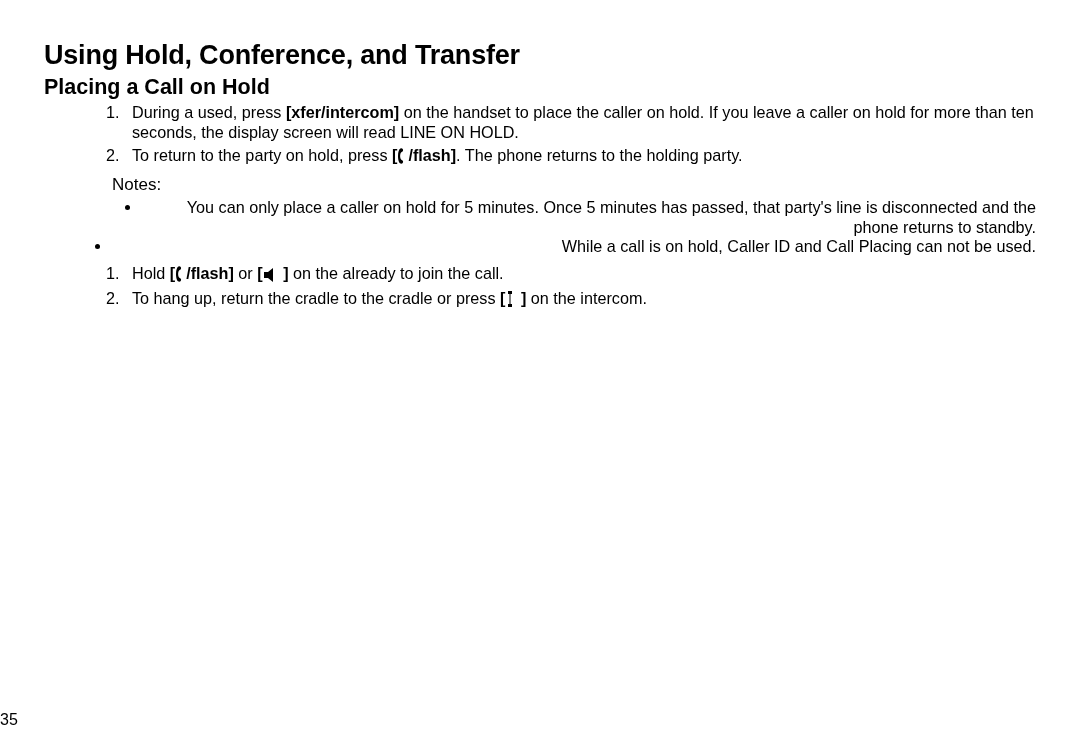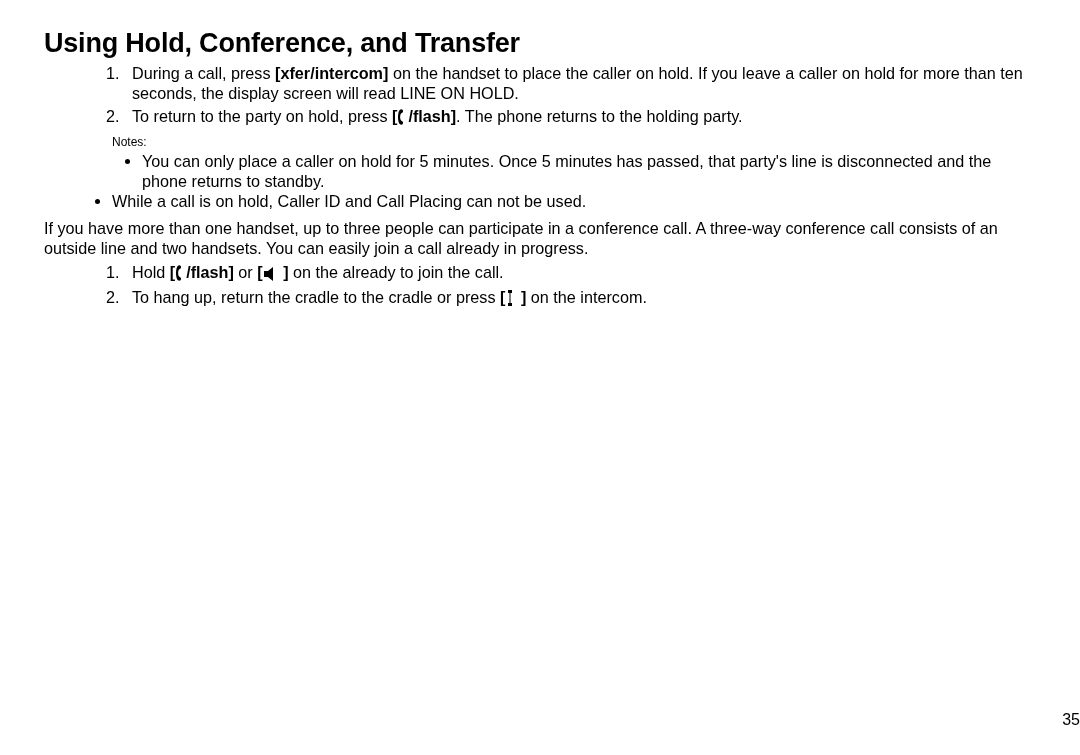--- a/index.html
+++ b/index.html
@@ -12,102 +12,103 @@
       width: 1080px;
       height: 755px;
       position: relative;
     }
     .page {
       padding: 28px 44px 0 44px;
     }
     h1 {
       font-size: 27px;
       font-weight: bold;
-      margin: 0 0 4px 0;
+      margin: 12px 0 4px 0;
       letter-spacing: -0.2px;
     }
     h2 {
       font-size: 21.5px;
       font-weight: bold;
       margin: 0 0 2px 0;
     }
     ol {
       margin: 0 0 6px 0;
       padding-left: 80px;
       font-size: 16.2px;
       line-height: 1.25;
     }
     ol li {
       padding-left: 8px;
       margin-bottom: 2px;
     }
     .notes-label {
       margin-left: 68px;
-      font-size: 12px;
+      font-size: 17px;
       line-height: 1.3;
       margin-top: 2px;
       margin-bottom: 2px;
     }
     ul.notes {
       margin: 0 0 6px 0;
       padding-left: 98px;
       font-size: 16.2px;
       line-height: 1.22;
       list-style-type: disc;
     }
     ul.notes li {
       padding-left: 0px;
       margin-bottom: 0px;
+      text-align: right;
     }
     ul.notes li.shifted {
       margin-left: -30px;
     }
     .intro {
       font-size: 16.2px;
       line-height: 1.25;
       margin: 0 0 4px 0;
     }
     .bold { font-weight: bold; }
     .icon {
       display: inline-block;
       vertical-align: -3px;
       margin: 0 1px;
     }
     .page-number {
       position: absolute;
       bottom: 26px;
       left: 0;
       right: 0;
-      text-align: right;
+      text-align: left;
       font-size: 16px;
     }
   </style>
 </head>
 <body>
 
 <div class="page">
   <h1>Using Hold, Conference, and Transfer</h1>
 
+  <h2>Placing a Call on Hold</h2>
   <ol>
     <li>
-      <span>During a call, press </span><span class="bold">[xfer/intercom]</span><span> on the handset to place the caller on hold. If you leave a caller on hold for more than ten seconds, the display screen will read LINE ON HOLD.</span>
+      <span>During a used, press </span><span class="bold">[xfer/intercom]</span><span> on the handset to place the caller on hold. If you leave a caller on hold for more than ten seconds, the display screen will read LINE ON HOLD.</span>
     </li>
     <li>
       <span>To return to the party on hold, press </span><span class="bold">[</span><span class="icon"><svg width="9" height="16" viewBox="0 0 9 16">
             <path d="M2.5 0.5 C4 0 5.5 1 5 3 C4.5 4 3 4 2.5 5.5 C2 7 2 9 2.5 10.5 C3 12 4.5 12 5 13 C5.5 15 4 16 2.5 15.5 C1 15 0 12 0 8 C0 4 1 1 2.5 0.5 Z" fill="#000"></path>
           </svg></span><span class="bold">/flash]</span><span>. The phone returns to the holding party.</span>
     </li>
   </ol>
   <div class="notes-label">Notes:</div>
   <ul class="notes">
     <li>You can only place a caller on hold for 5 minutes. Once 5 minutes has passed, that party's line is disconnected and the phone returns to standby.</li>
     <li class="shifted">While a call is on hold, Caller ID and Call Placing can not be used.</li>
   </ul>
 
-  <p class="intro">If you have more than one handset, up to three people can participate in a conference call. A three-way conference call consists of an outside line and two handsets. You can easily join a call already in progress.</p>
   <ol>
     <li>
       <span>Hold </span><span class="bold">[</span><span class="icon"><svg width="9" height="16" viewBox="0 0 9 16">
             <path d="M2.5 0.5 C4 0 5.5 1 5 3 C4.5 4 3 4 2.5 5.5 C2 7 2 9 2.5 10.5 C3 12 4.5 12 5 13 C5.5 15 4 16 2.5 15.5 C1 15 0 12 0 8 C0 4 1 1 2.5 0.5 Z" fill="#000"></path>
           </svg></span><span class="bold">/flash]</span><span> or </span><span class="bold">[</span><span class="icon"><svg width="14" height="14" viewBox="0 0 14 14">
             <rect x="0" y="4" width="4" height="6" fill="#000"></rect>
             <path d="M4 4 L9 0 L9 14 L4 10 Z" fill="#000"></path>
           </svg></span><span class="bold"> ]</span><span> on the already to join the call.</span>
     </li>
     <li>

